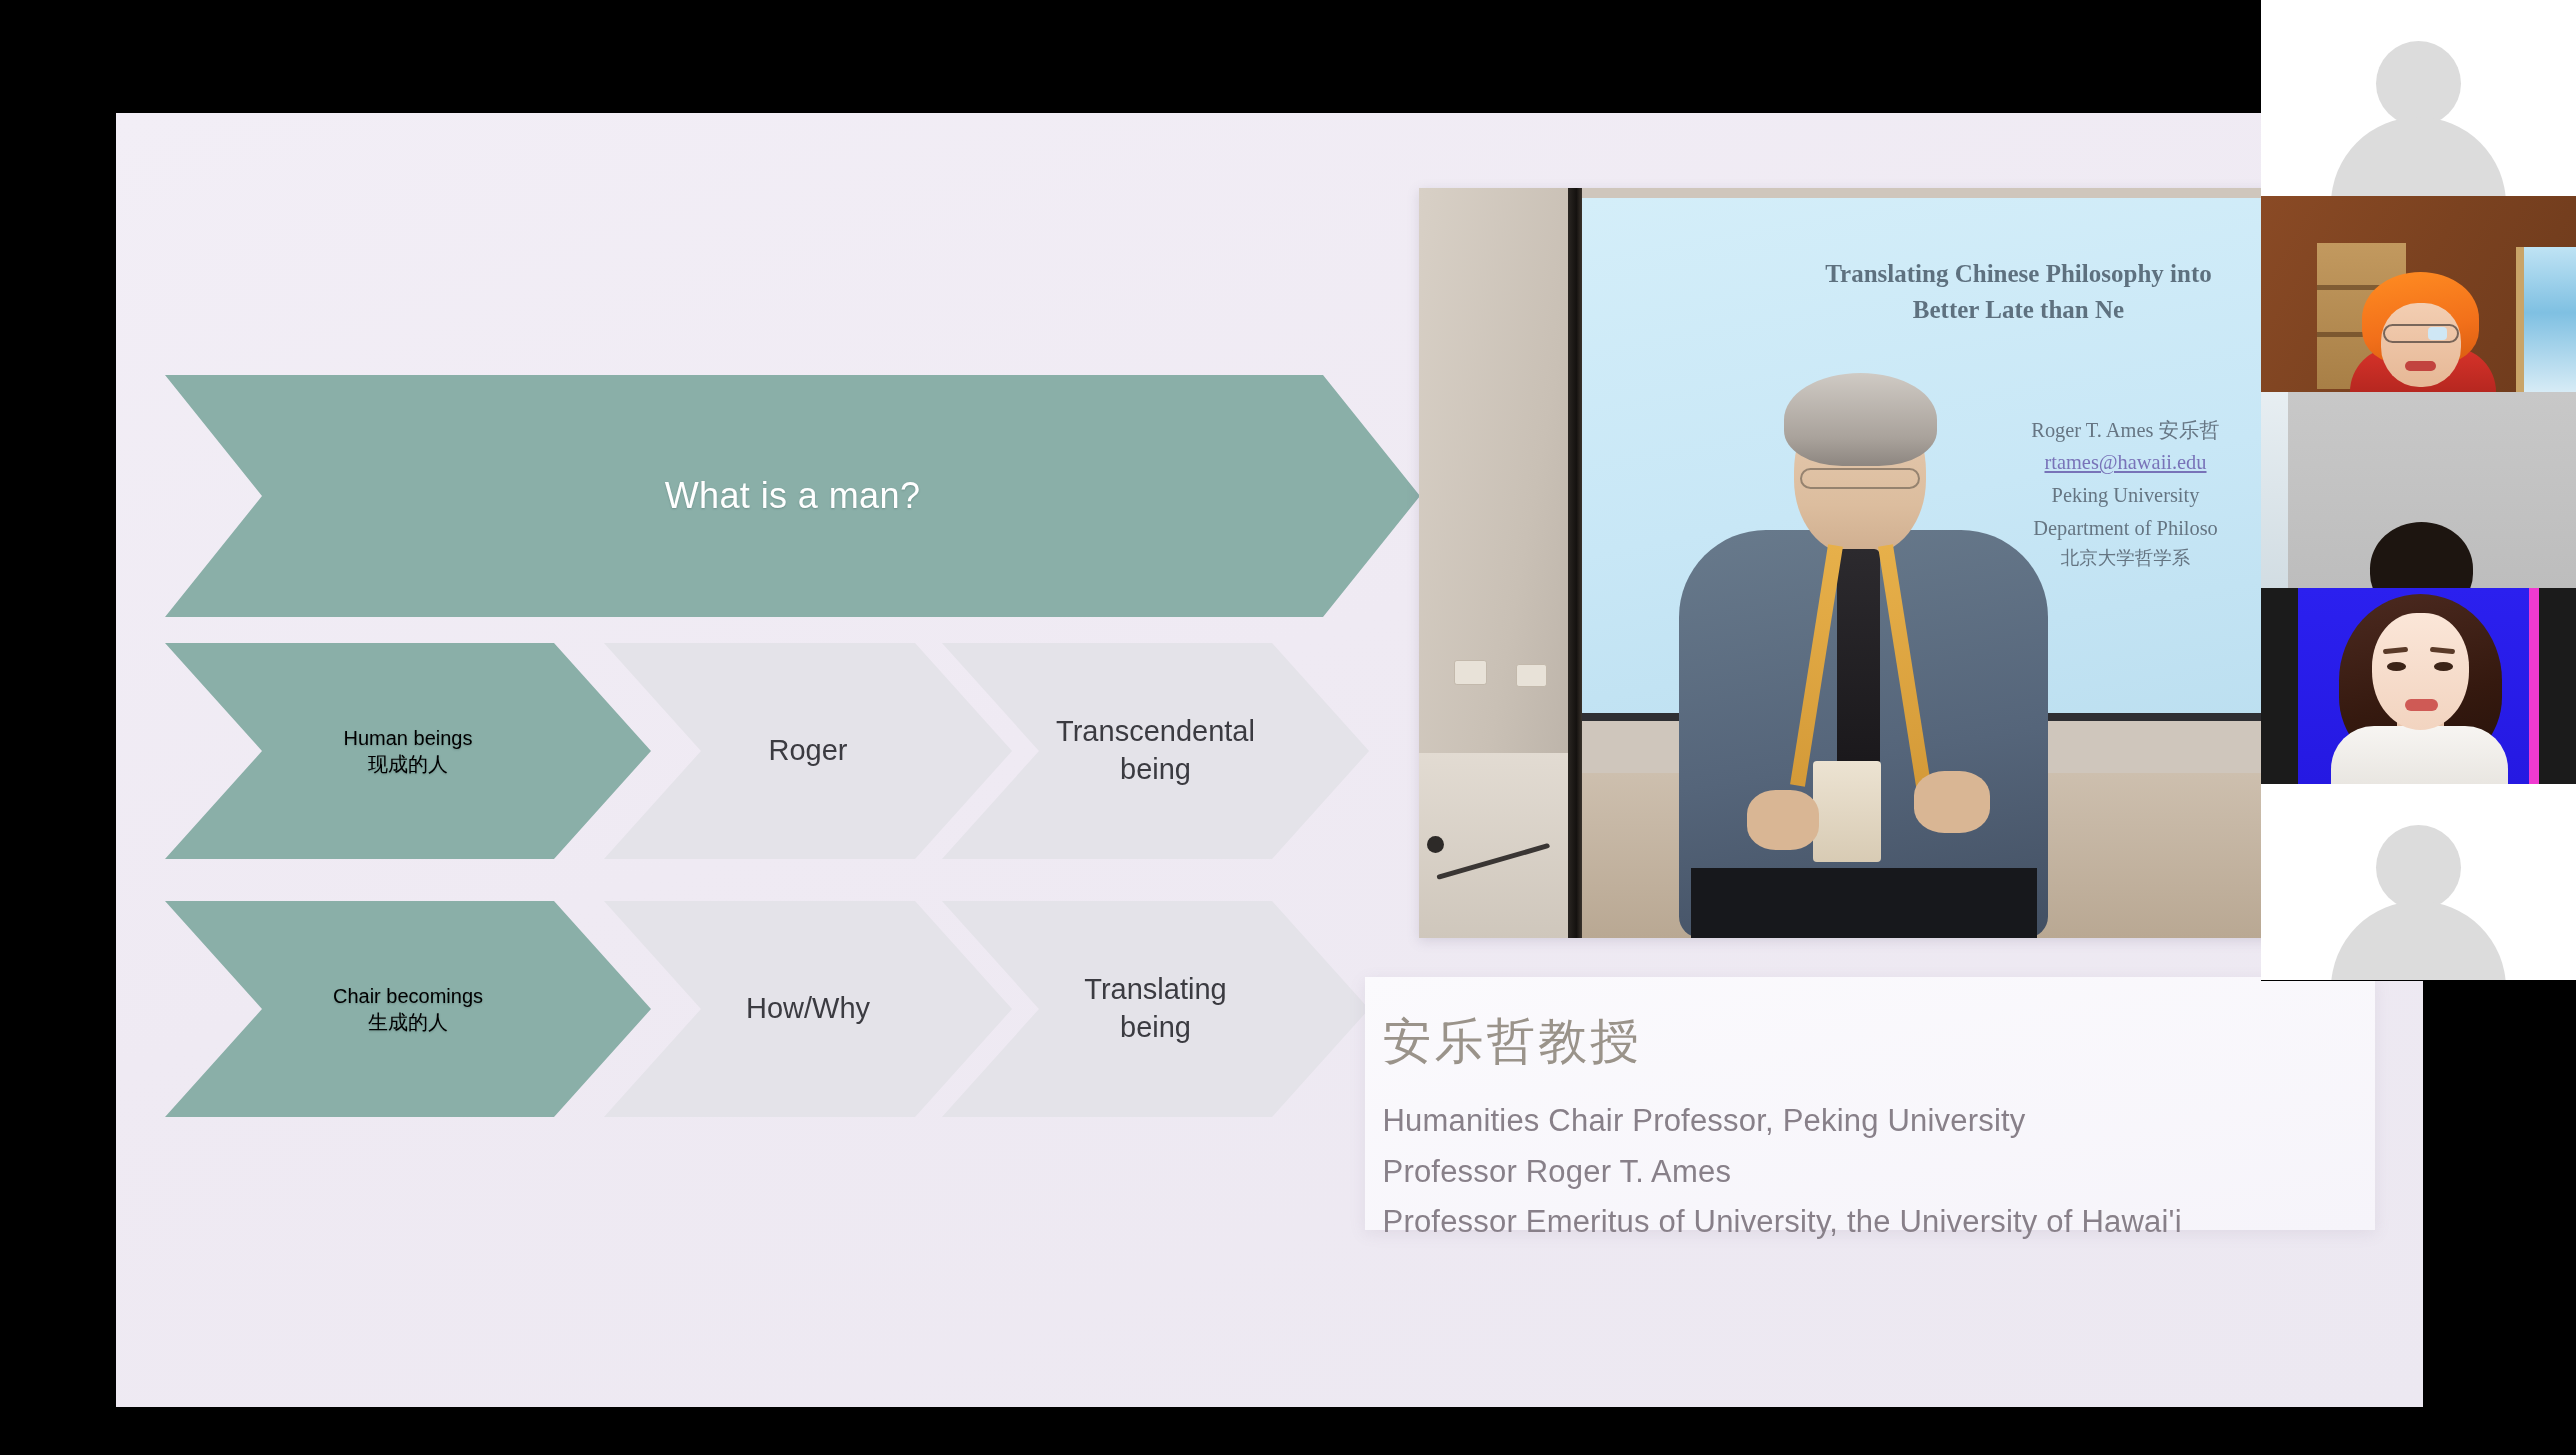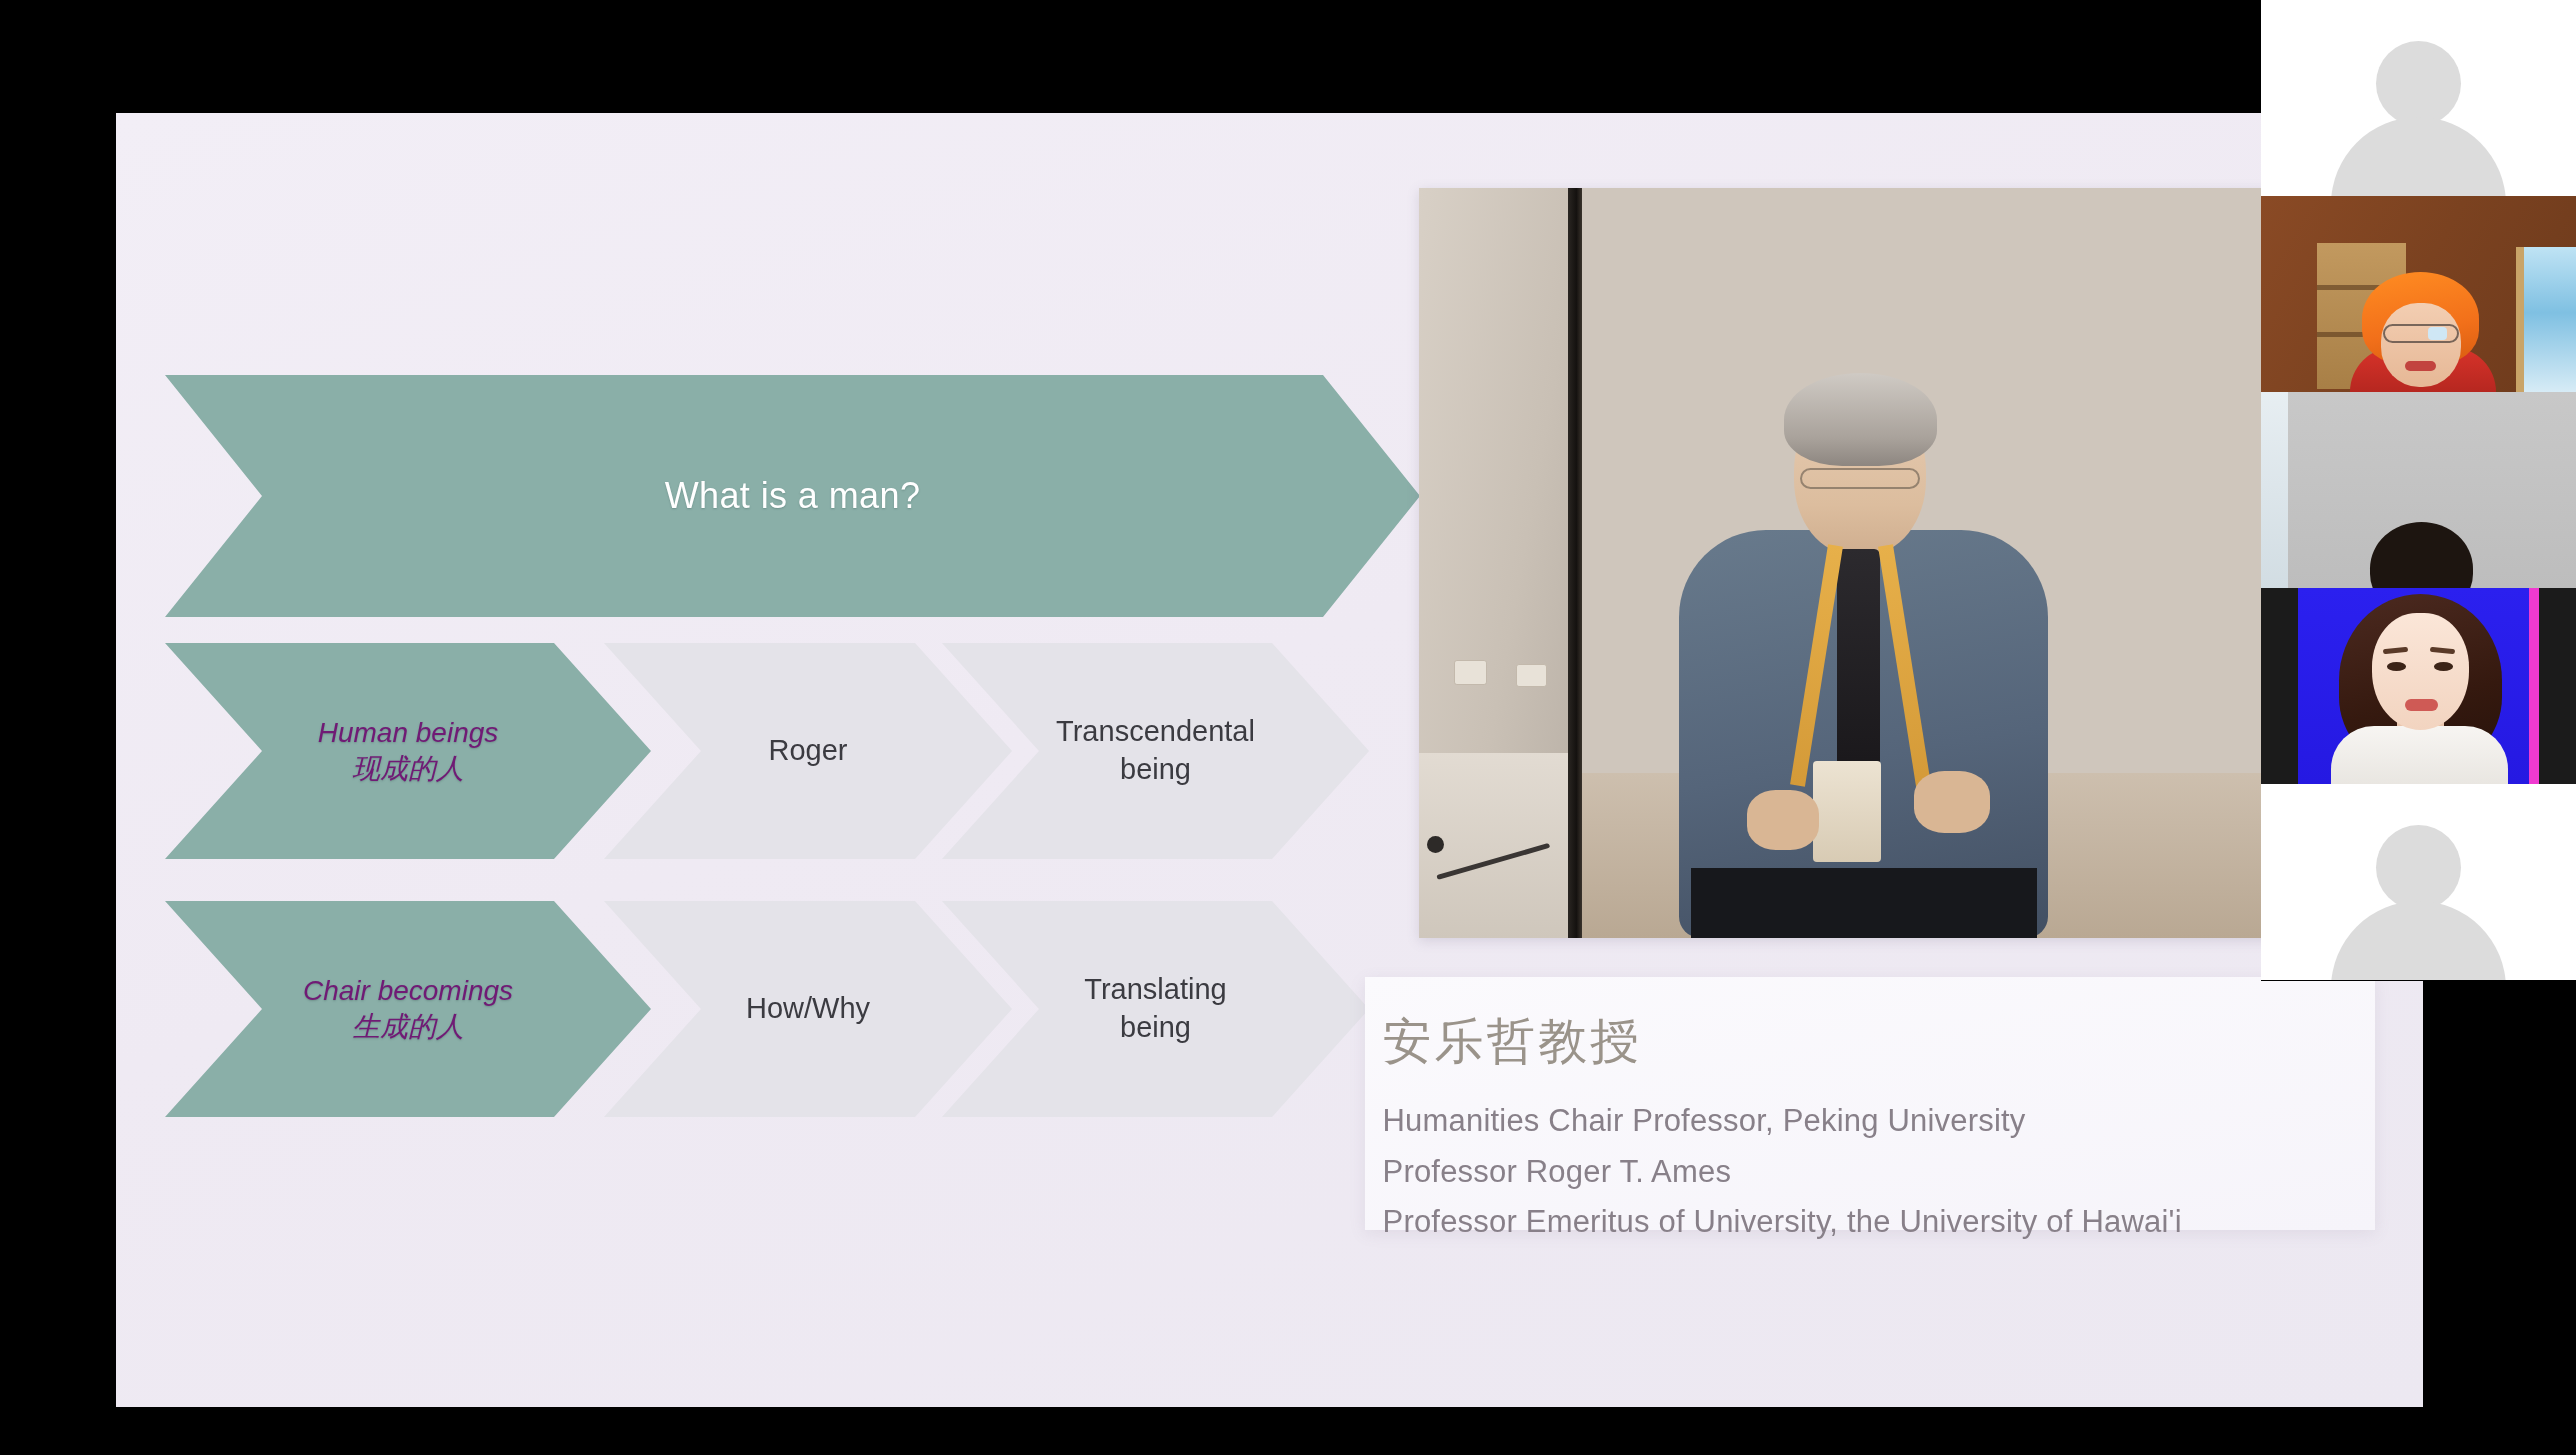--- a/index.html
+++ b/index.html
@@ -95,24 +95,23 @@
     clip-path: polygon(
       0 0,
       389px 0,
       486px 50%,
       389px 100%,
       0 100%,
       97px 50%
     );
   }
   .chev-lead .chev-inner {
-    color: #701a75;
-    font-size: 28px;
+    color: #000000;
+    font-size: 20px;
     text-shadow: 0 1px 1.9px rgba(60,90,85,0.35);
-    font-style: italic;
   }
 
   
   .chev-mid {
     left: 439px;
     width: 408px;
     height: 216px;
     background: #e4e3e9;
     clip-path: polygon(
       0 0,
@@ -600,20 +599,33 @@
             <span>Translating</span>
             <span class="cn">being</span>
           </span>
         </div>
       </div>
 
     </div>
 
     <div id="speaker-photo">
       <div class="photo-room-floor"></div>
+      <div class="photo-projection">
+        <div class="proj-title">
+          <div>Translating Chinese Philosophy into</div>
+          <div>Better Late than Ne</div>
+        </div>
+        <div class="proj-meta">
+          <div>Roger T. Ames 安乐哲</div>
+          <div class="email">rtames@hawaii.edu</div>
+          <div>Peking University</div>
+          <div>Department of Philoso</div>
+          <div class="cnline">北京大学哲学系</div>
+        </div>
+      </div>
       <div class="photo-wall"></div>
       <div class="photo-room-floor-left"></div>
       <div class="photo-wall-edge"></div>
       <div class="socket" id="socket-a"></div>
       <div class="socket" id="socket-b"></div>
       <div class="mic-stand"></div>
       <div class="mic-head"></div>
 
       <div class="fig-body"></div>
       <div class="fig-lower"></div>

